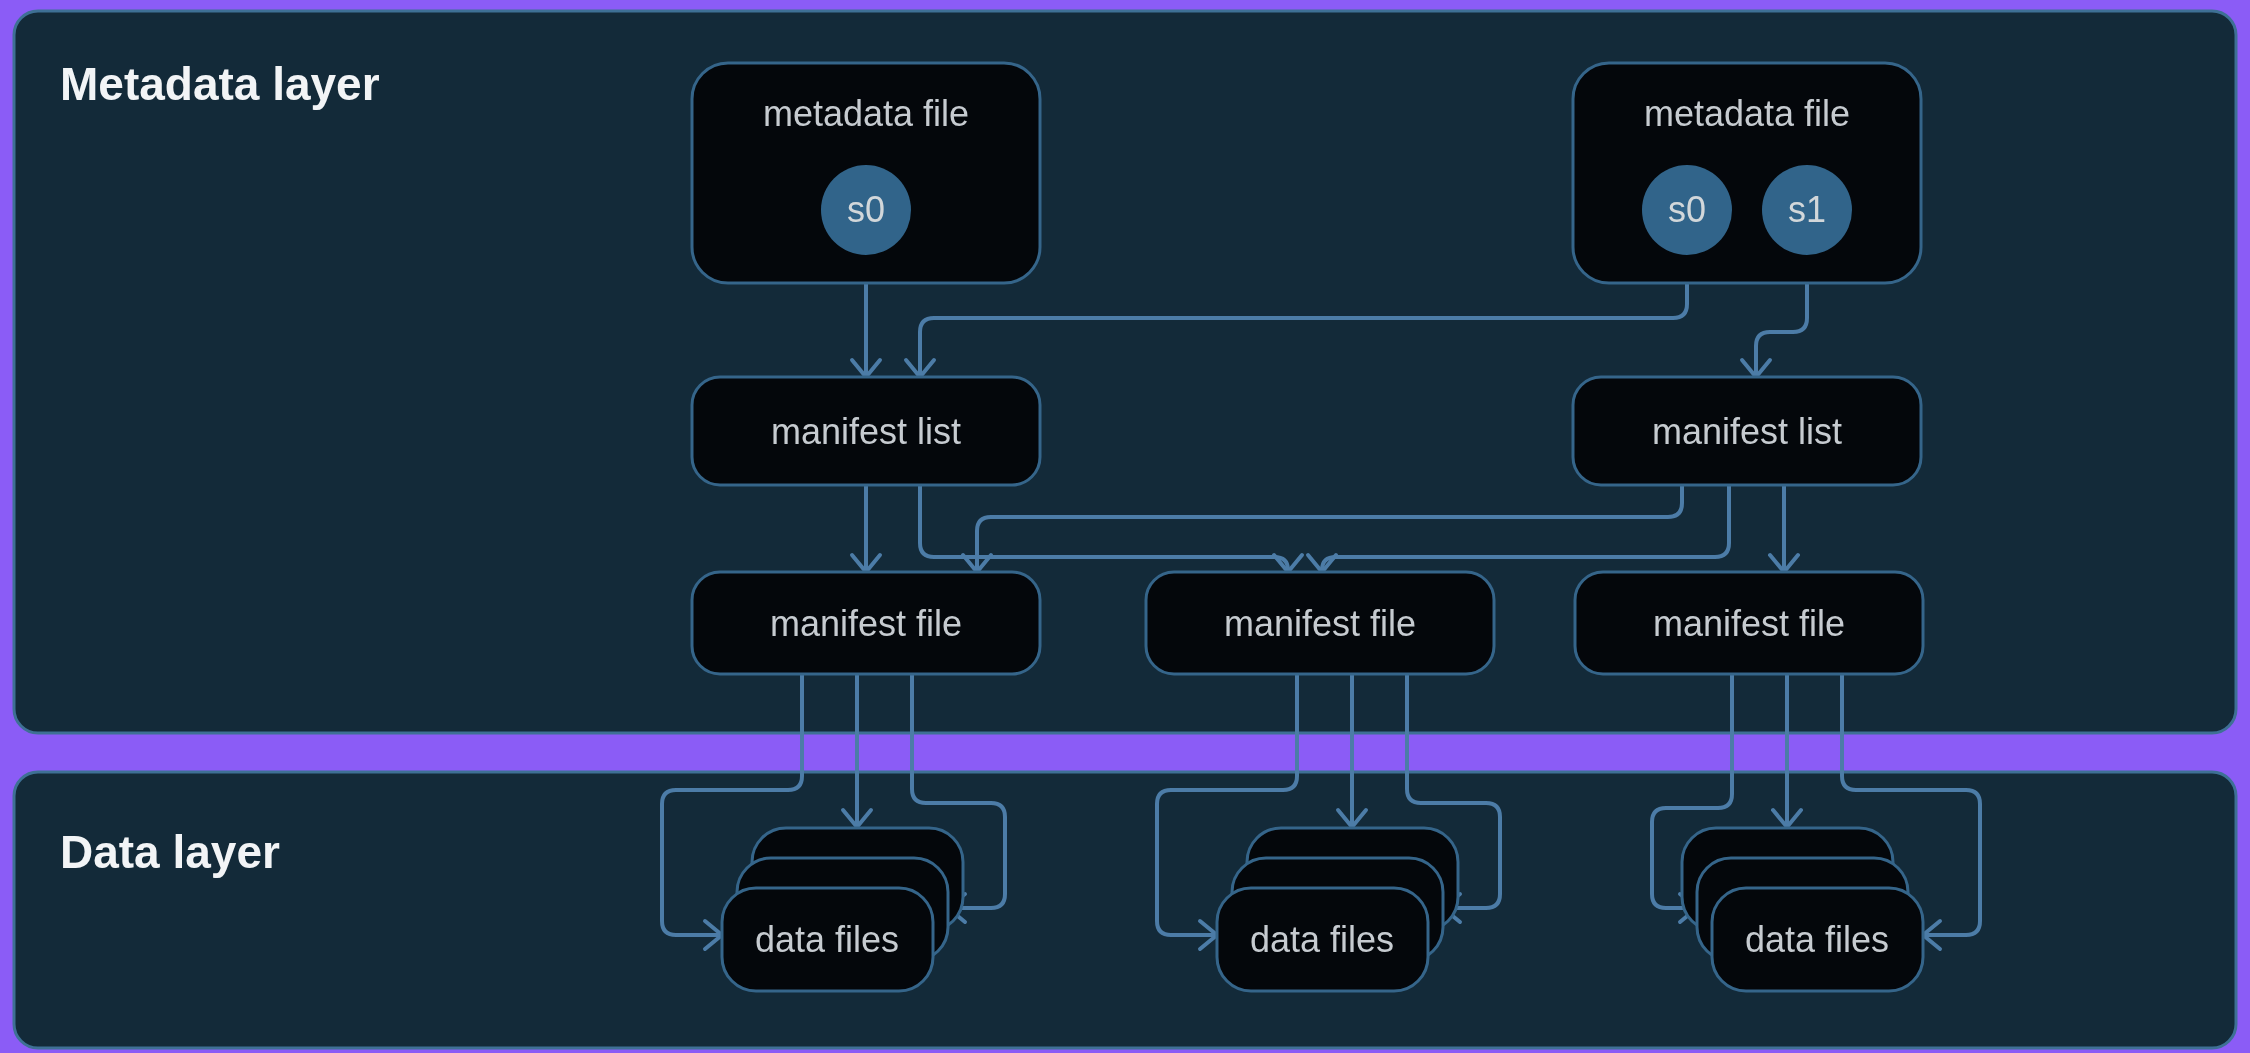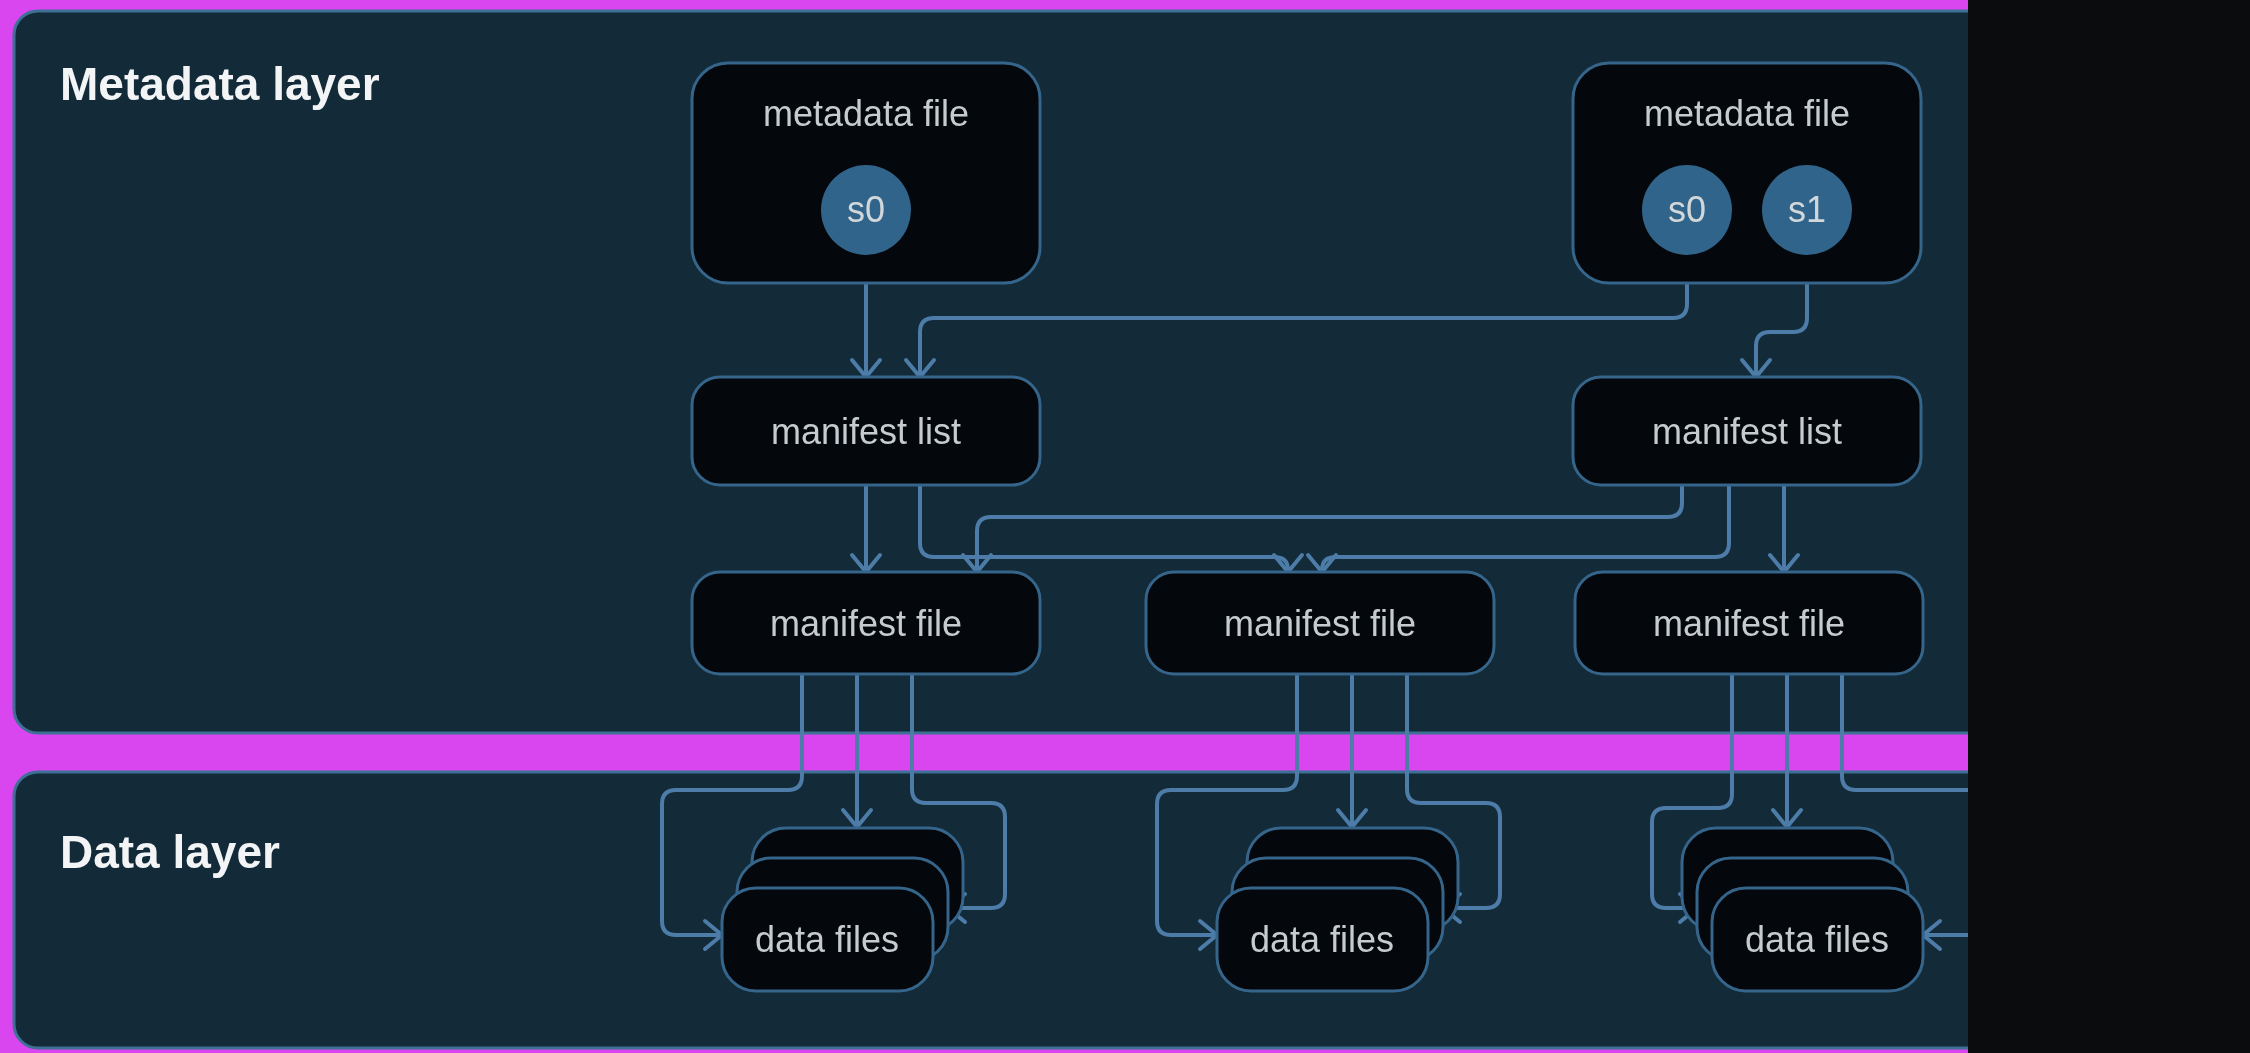--- a/index.html
+++ b/index.html
@@ -1,16 +1,16 @@
 <!DOCTYPE html>
 <html><head>
 <meta charset="utf-8">
 <style>
   html,body{margin:0;padding:0;background:#0b0c0d;}
-  .stage{position:relative;width:1968px;height:1053px;background:#d946ef;overflow:hidden;}
+  .stage{position:relative;width:2250px;height:1053px;background:#8b5cf6;overflow:hidden;}
   svg{display:block;}
   .container{fill:#132a39;stroke:#3e7095;stroke-width:3;}
   .node{fill:#04070b;stroke:#35658a;stroke-width:3;}
   .flow{fill:none;stroke:#4c7ca7;stroke-width:4;}
   .head{fill:none;stroke:#4c7ca7;stroke-width:4;stroke-linecap:round;stroke-linejoin:round;}
   text{font-family:"Liberation Sans","DejaVu Sans",sans-serif;}
   .title{fill:#f2f4f6;font-size:46px;font-weight:700;}
   .label{fill:#c6cbd0;font-size:36px;text-anchor:middle;}
   .snap-label{fill:#d2d7da;font-size:36px;text-anchor:middle;}
 </style>

